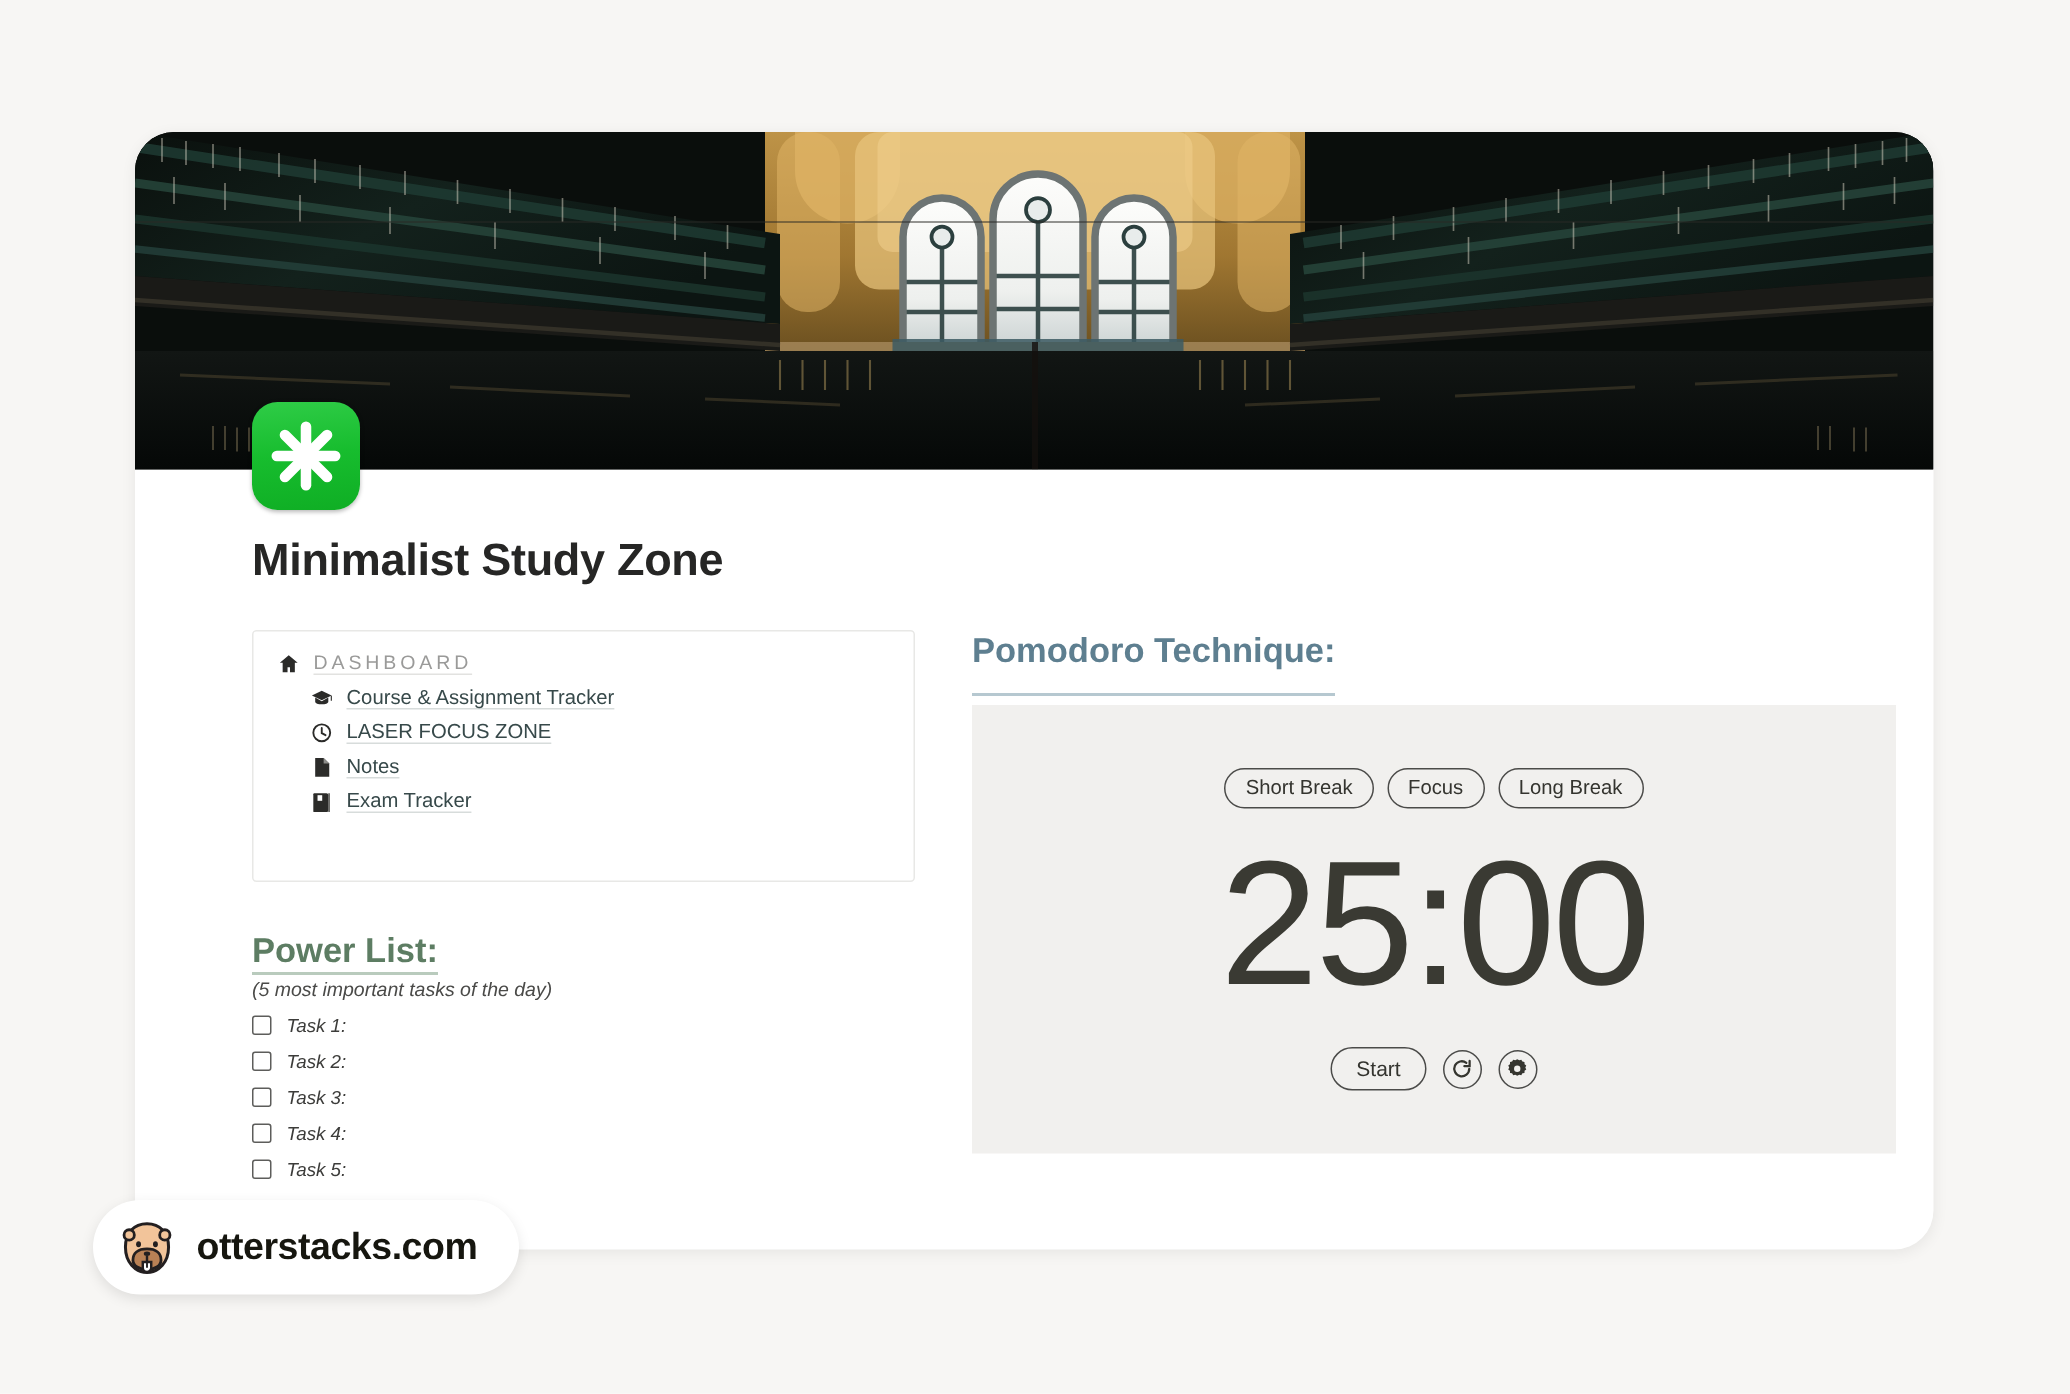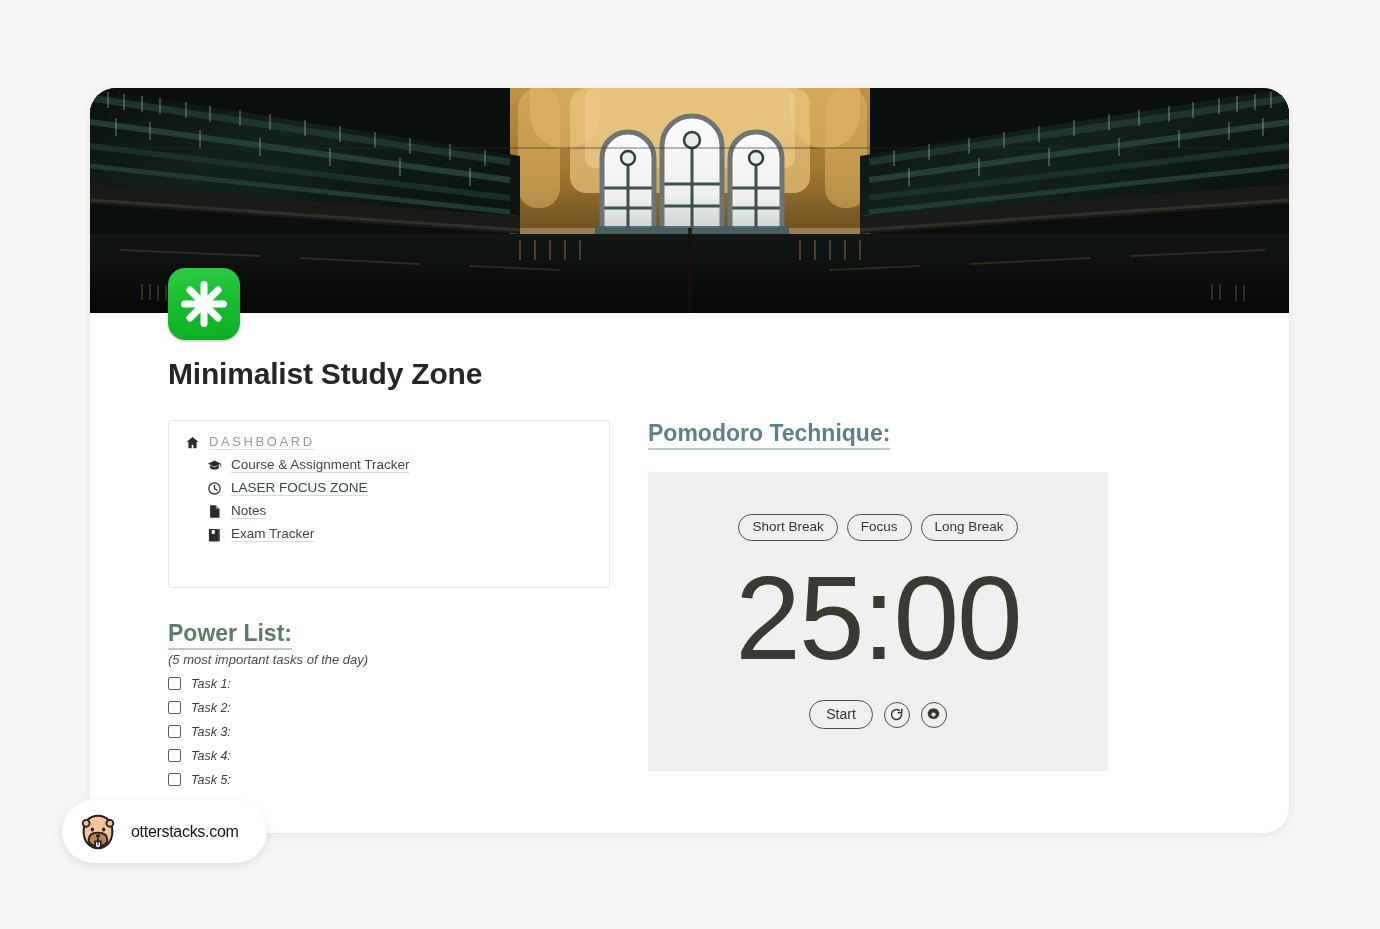--- a/index.html
+++ b/index.html
@@ -138,26 +138,26 @@
     color: #3c3c3a;
   }
 
   
   .h-pomo {
     font-size: 23px;
     font-weight: bold;
     color: #5e7f90;
     display: inline-block;
     border-bottom: 2px solid #b6c8d0;
-    padding-bottom: 2px;
+    padding-bottom: 16px;
     line-height: 1.15;
   }
   .timer-panel {
-    margin-top: 22px;
-    width: 460px;
+    margin-top: 6px;
+    width: 616px;
     height: 299px;
     background: #f1f0ee;
     display: flex;
     flex-direction: column;
     align-items: center;
     justify-content: flex-start;
     padding-top: 42px;
   }
   .mode-row { display: flex; gap: 9px; align-items: center; }
   .mode-pill {
@@ -218,22 +218,22 @@
     gap: 13px;
     background: #fff;
     border-radius: 999px;
     padding: 0 28px 0 16px;
     box-shadow: 0 3px 9px rgba(0,0,0,0.10);
     z-index: 20;
   }
   .wm-logo { width: 40px; height: 40px; flex: 0 0 40px; }
   .wm-logo svg { display: block; }
   .wm-text {
-    font-size: 16px;
-    font-weight: normal;
+    font-size: 25px;
+    font-weight: bold;
     color: #16160f;
     letter-spacing: -0.3px;
   }
 </style>
 </head>
 <body>
 
 <div class="page">
 
   <div class="doc-card">

